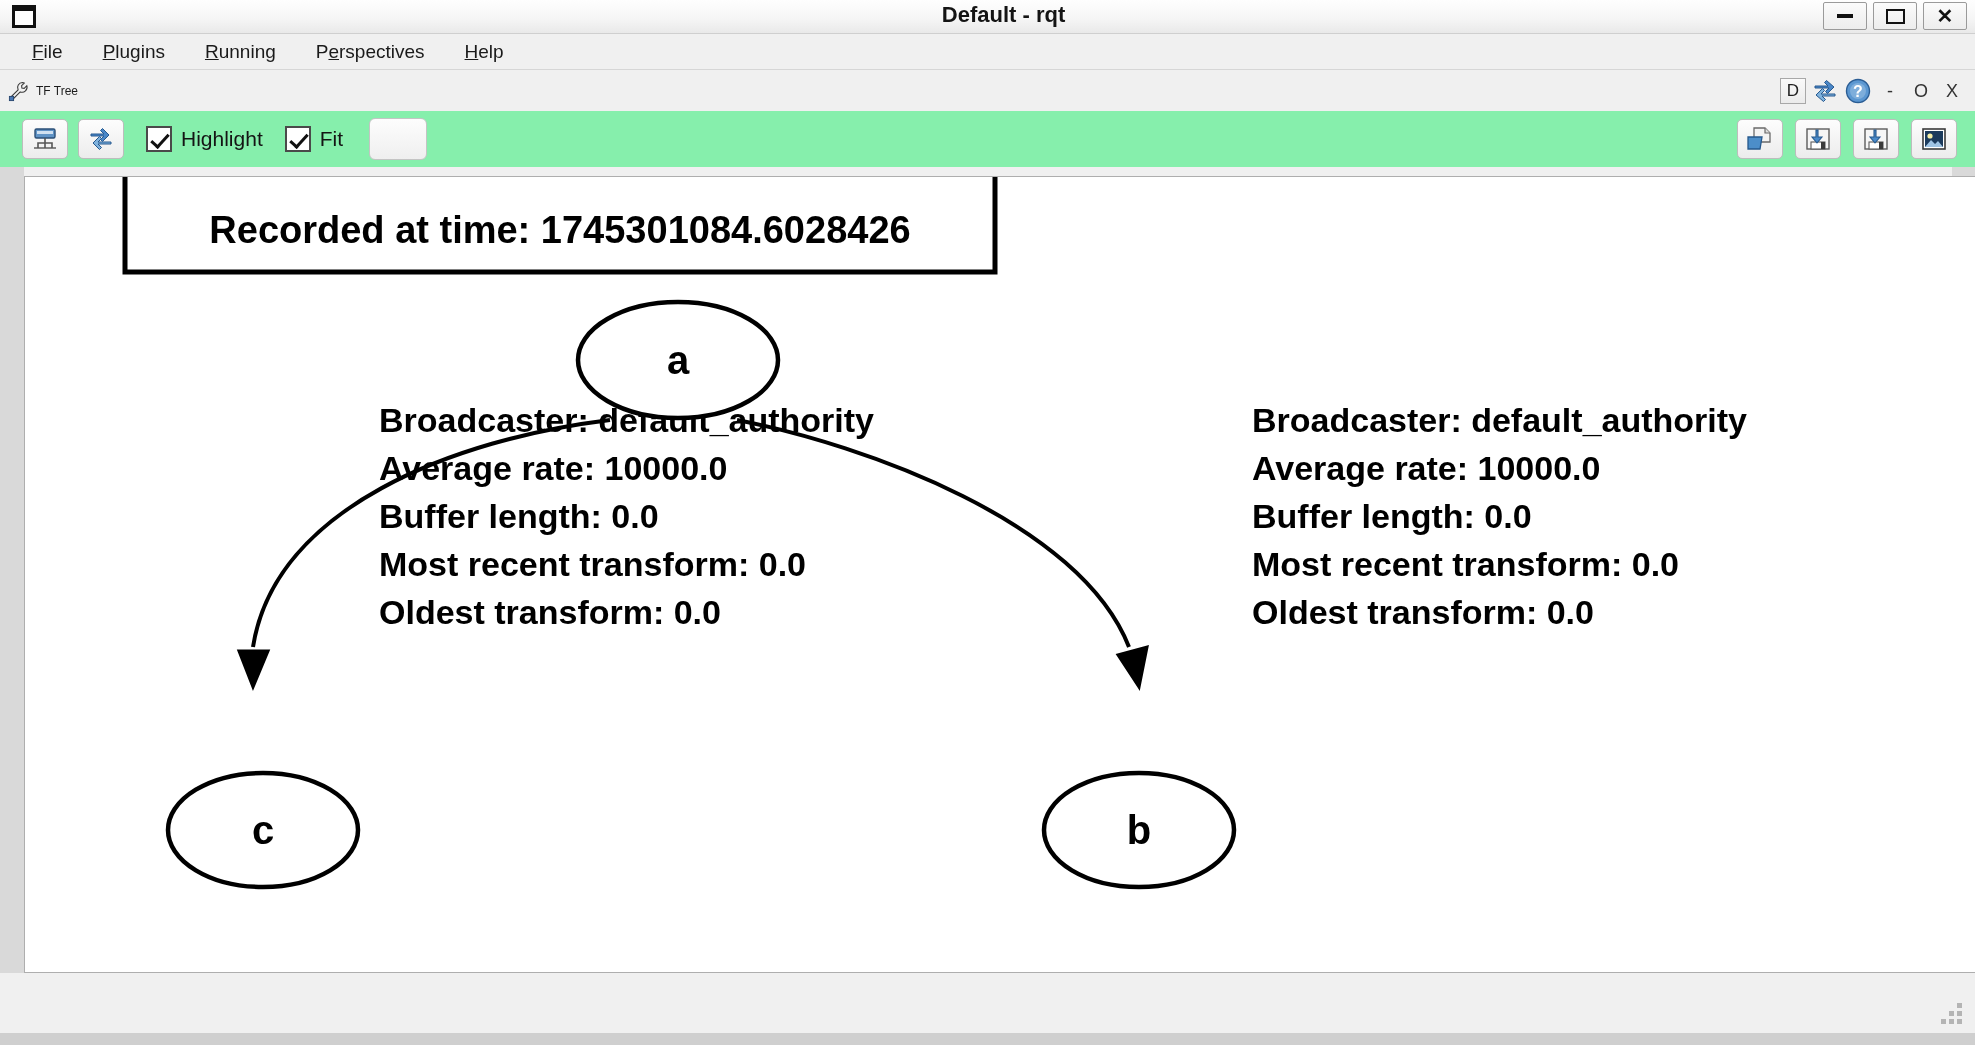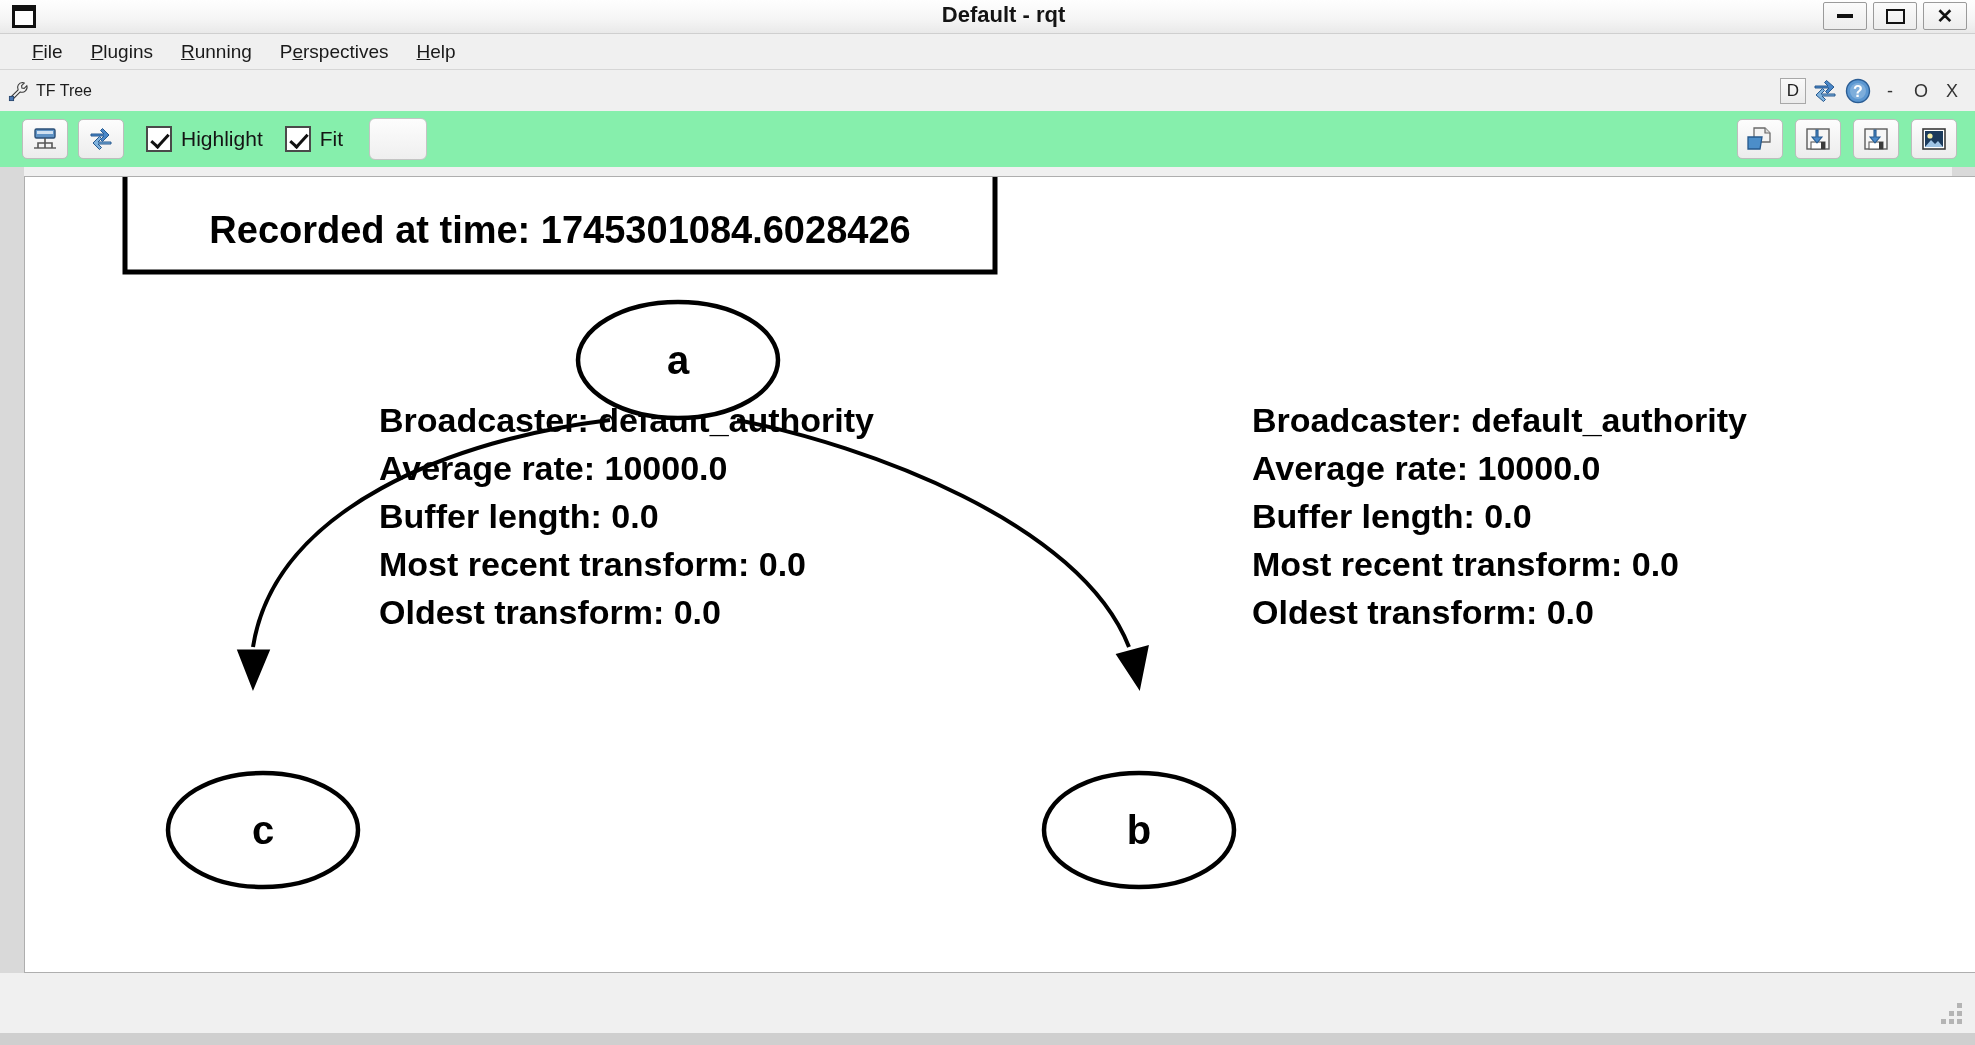--- a/index.html
+++ b/index.html
@@ -68,41 +68,42 @@
 
   
   .menubar {
     position: absolute; left: 0; top: 34px;
     width: 1975px; height: 36px;
     background: #f0f0f0;
     border-bottom: 1px solid #d6d6d6;
     box-sizing: border-box;
     display: flex; align-items: center;
     padding-left: 18px;
+    gap: 12px;
   }
   .menu-item {
     font-size: 19px;
     color: #1a1a1a;
     padding: 2px 14px;
     cursor: pointer;
     white-space: nowrap;
   }
   .menu-item u { text-decoration: underline; }
 
   
   .dock-title {
     position: absolute; left: 0; top: 71px;
     width: 1975px; height: 40px;
     background: #f0f0f0;
     box-sizing: border-box;
     display: flex; align-items: center;
   }
   .dock-left { display: flex; align-items: center; padding-left: 8px; gap: 6px; }
   .wrench-icon { width: 22px; height: 22px; position: relative; flex: none; }
-  .dock-label { font-size: 16px; color: #1c1c1c; }
+  .dock-label { font-size: 12px; color: #1c1c1c; }
   .dock-right {
     position: absolute; right: 10px; top: 0; height: 40px;
     display: flex; align-items: center; gap: 5px;
   }
   .dock-d {
     width: 26px; height: 26px;
     border: 1px solid #a8a8a8;
     background: linear-gradient(to bottom, #fafafa, #ebebeb);
     font-size: 17px; color: #222;
     display: flex; align-items: center; justify-content: center;

